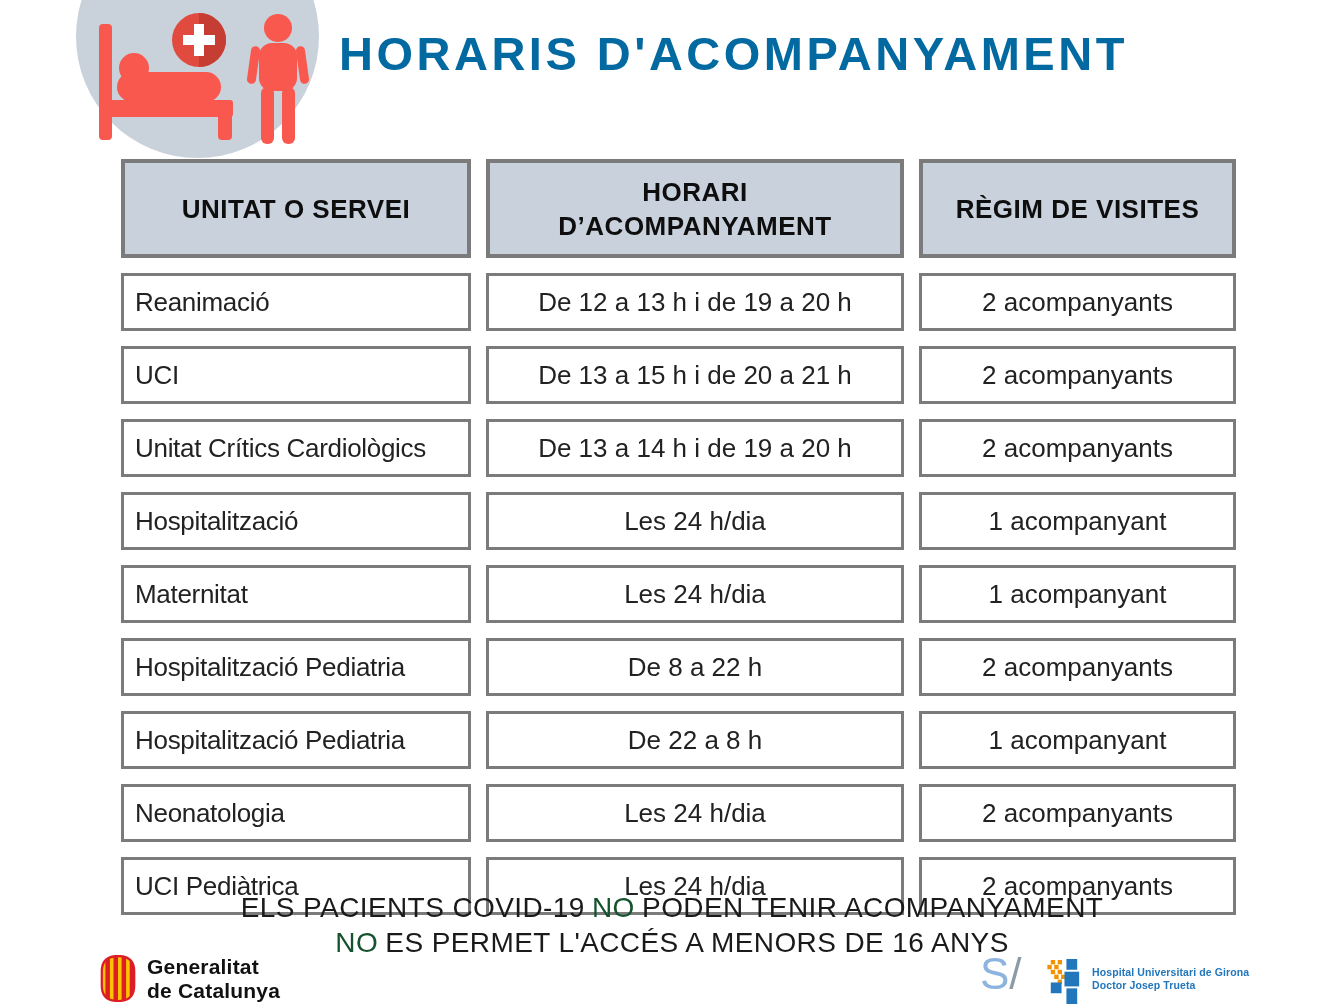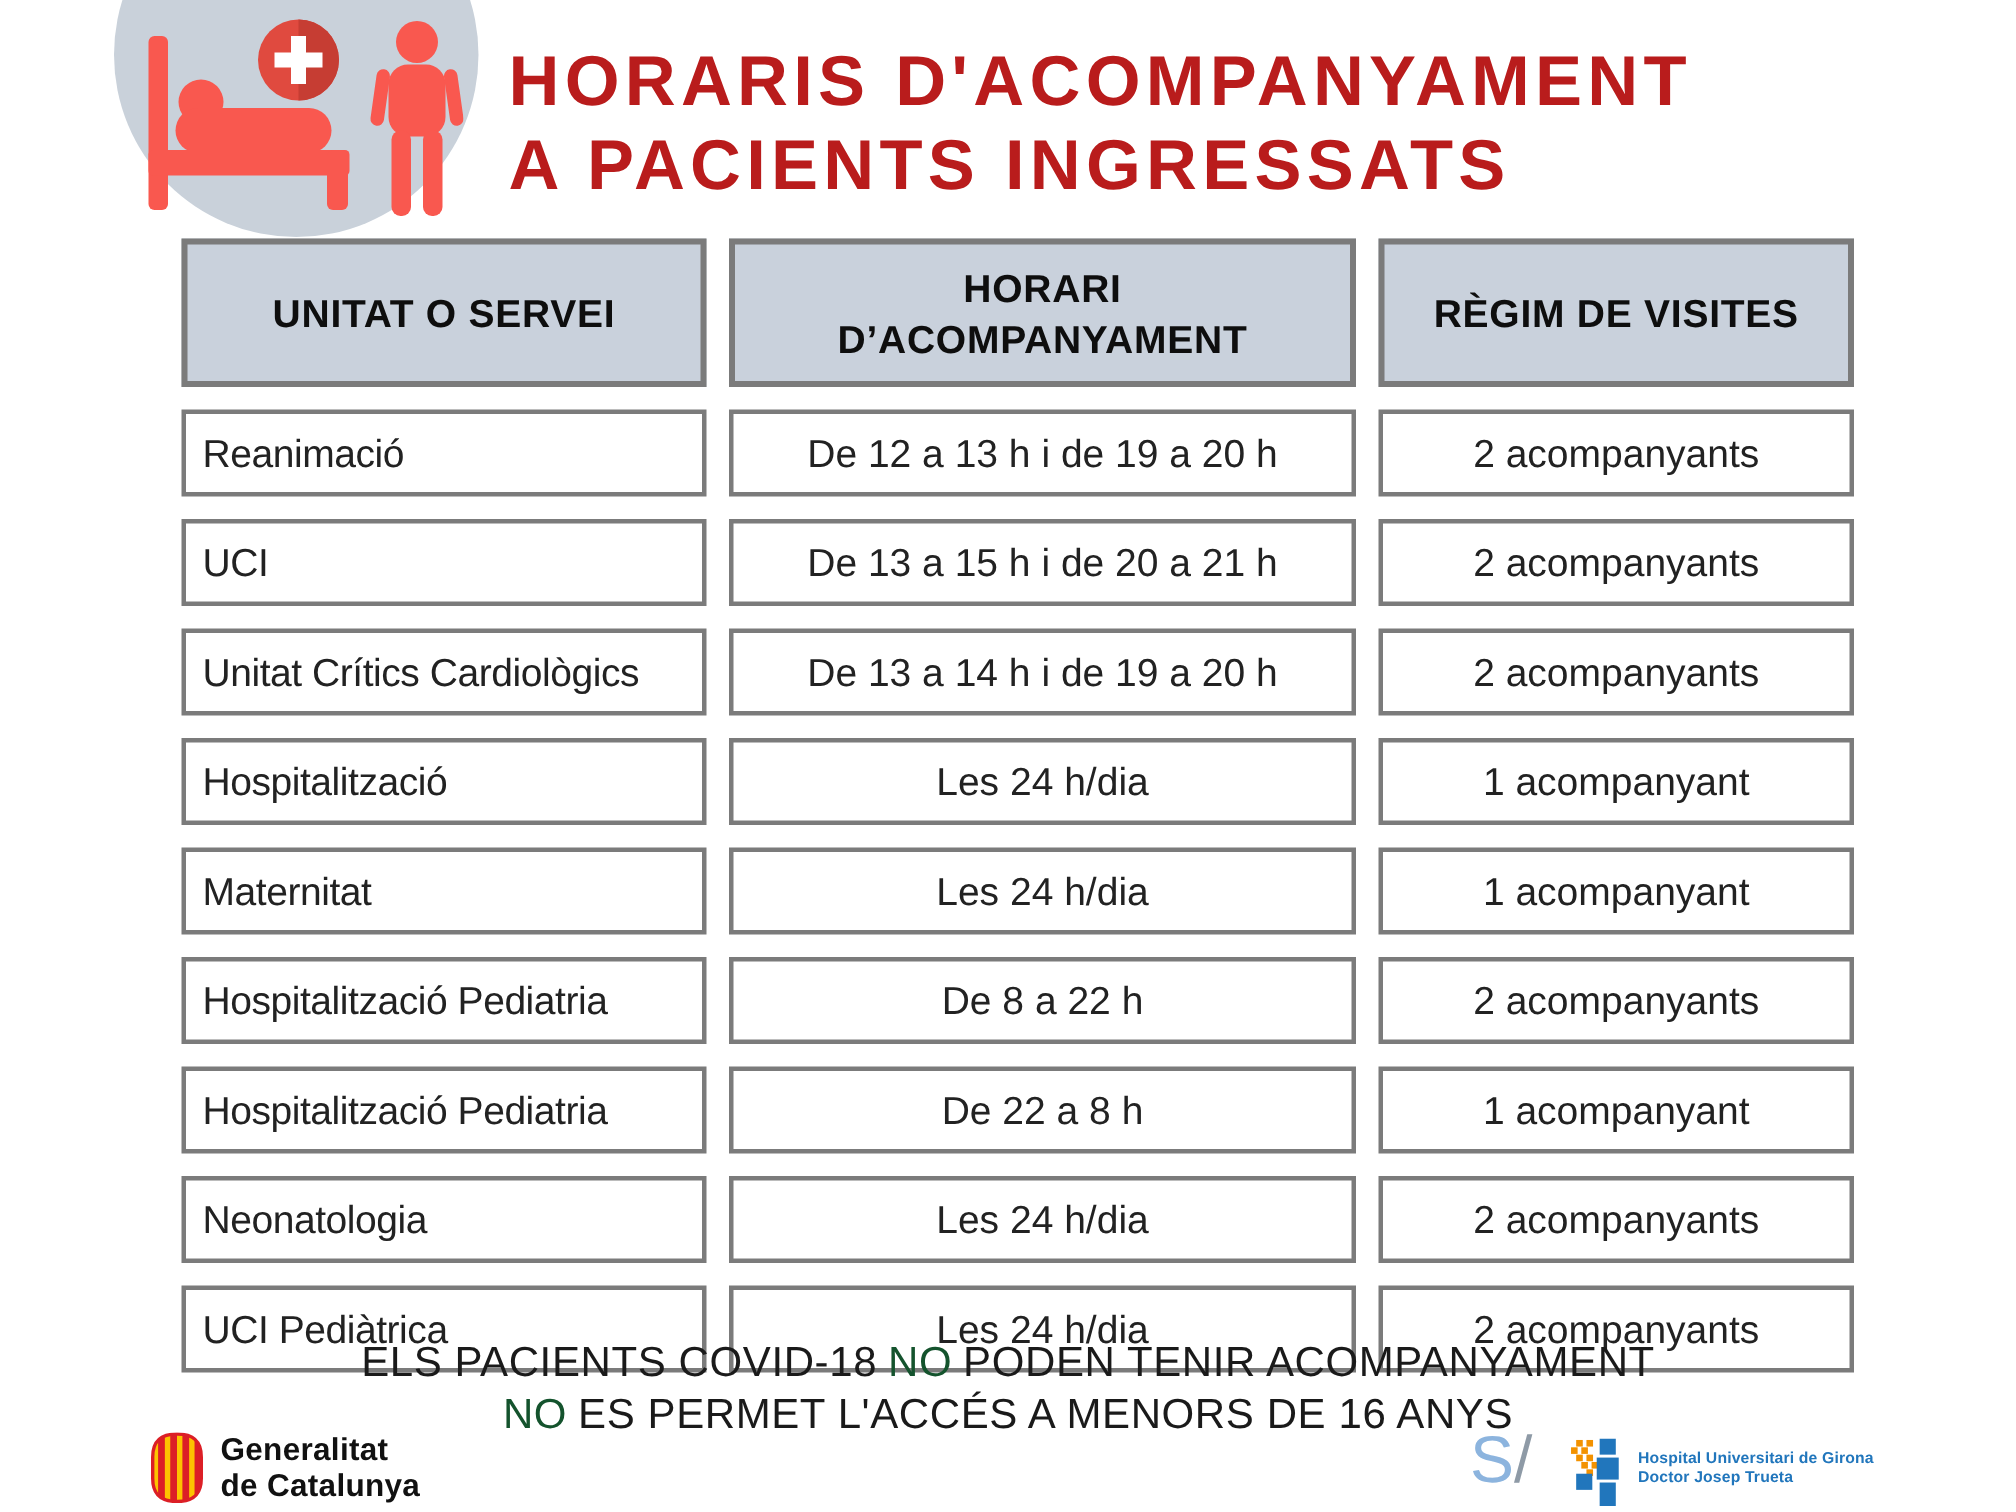--- a/index.html
+++ b/index.html
@@ -11,21 +11,21 @@
   
   .badge-circle {
     position:absolute; left:76px; top:-85px; width:243px; height:243px;
     border-radius:50%; background:#c9d1da;
   }
   .badge-icon { position:absolute; left:97px; top:12px; width:212px; height:135px; }
 
   
   .title {
     position:absolute; left:339px; top:26px;
-    font-size:47px; font-weight:800; color:#b91c1c;
+    font-size:47px; font-weight:800; color:#0369a1;
     letter-spacing:3.5px; line-height:56px; white-space:nowrap;
   }
 
   
   .table {
     position:absolute; left:121px; top:159px;
     display:grid;
     grid-template-columns:350px 418px 317px;
     grid-template-rows:99px repeat(9, 58px);
     column-gap:11px; row-gap:12px;gap:15px;
@@ -92,21 +92,20 @@
     <g>
       <circle cx="102" cy="28" r="27" fill="#e04a3f"></circle>
       <path d="M102,1 a27,27 0 0 1 0,54 Z" fill="#c63d33"></path>
       <rect x="97" y="12" width="10" height="32" fill="#ffffff"></rect>
       <rect x="86" y="23" width="32" height="10" fill="#ffffff"></rect>
     </g>
   </svg>
 
   <div class="title">
     <div>HORARIS D'ACOMPANYAMENT</div>
-    <div>A PACIENTS INGRESSATS</div>
   </div>
 
   <div class="table">
     <div class="th">
         <span>UNITAT O SERVEI</span>
       </div>
     <div class="th">
         <span>HORARI D’ACOMPANYAMENT</span>
       </div>
     <div class="th">
@@ -144,21 +143,21 @@
     <div class="td c1">Neonatologia</div>
     <div class="td c2">Les 24 h/dia</div>
     <div class="td c3">2 acompanyants</div>
 
     <div class="td c1">UCI Pediàtrica</div>
     <div class="td c2">Les 24 h/dia</div>
     <div class="td c3">2 acompanyants</div>
   </div>
 
   <div class="notes">
-    <div><span>ELS PACIENTS COVID-18</span><span class="no-red">NO</span><span>PODEN TENIR ACOMPANYAMENT</span></div>
+    <div><span>ELS PACIENTS COVID-19</span><span class="no-red">NO</span><span>PODEN TENIR ACOMPANYAMENT</span></div>
     <div><span class="no-red lead">NO</span><span>ES PERMET L'ACCÉS A MENORS DE 16 ANYS</span></div>
   </div>
 
   <div class="gencat">
     <svg viewBox="0 0 40 52" xmlns="http://www.w3.org/2000/svg">
       <defs>
         <clipPath id="gshield">
             <path d="M20,1 C32,1 38,6 38,18 L38,34 C38,46 32,51 20,51 C8,51 2,46 2,34 L2,18 C2,6 8,1 20,1 Z"></path>
           </clipPath>
       </defs>

